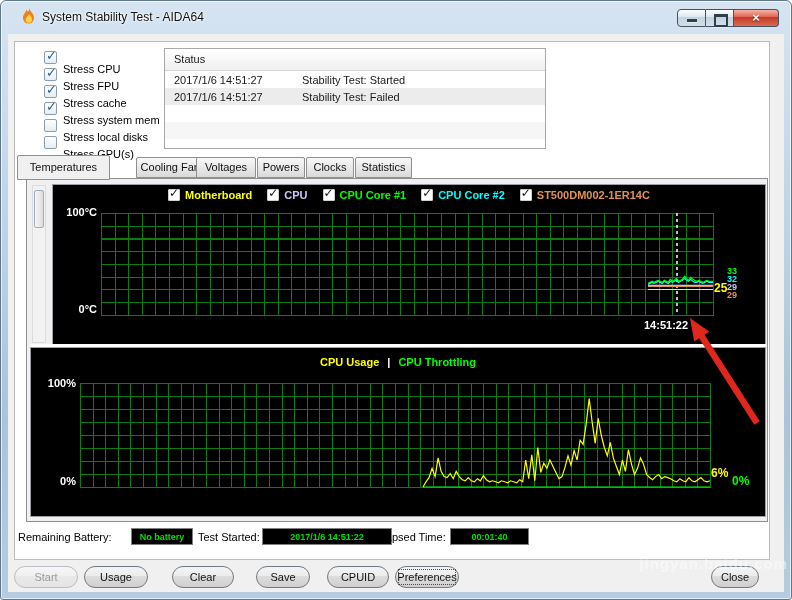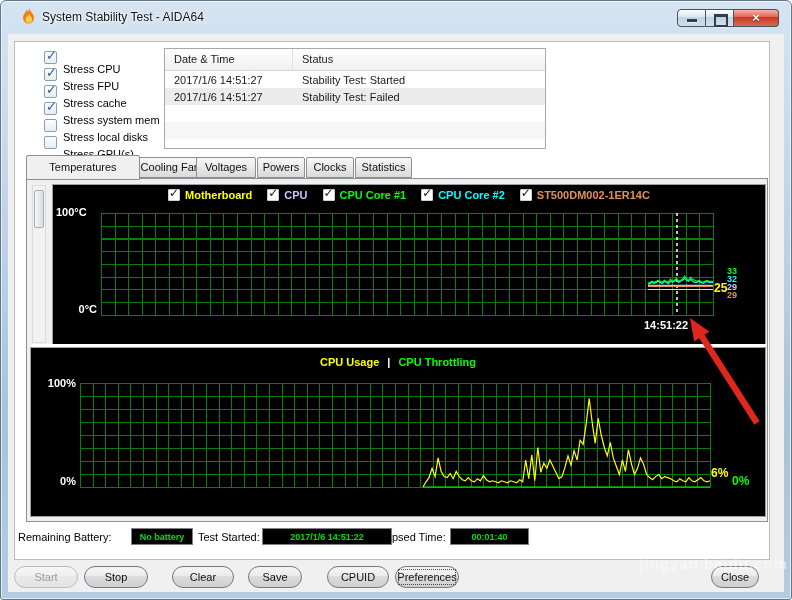--- a/index.html
+++ b/index.html
@@ -138,37 +138,36 @@
     <span class="tick">✓</span>
   </span>
 <span class="cb-label" style="left:63px;top:102px">Stress system mem</span>
 <span class="cb" style="left:44px;top:119px"></span>
 <span class="cb-label" style="left:63px;top:119px">Stress local disks</span>
 <span class="cb" style="left:44px;top:136px"></span>
 <span class="cb-label" style="left:63px;top:136px">Stress GPU(s)</span>
 
 <div class="tbl">
   <div class="tbl-h">
-    <div class="c1">Date &amp; Time</div>
     <div class="c2">Status</div>
   </div>
   <div class="tbl-r">
     <div class="c1">2017/1/6 14:51:27</div>
     <div class="c2">Stability Test: Started</div>
   </div>
   <div class="tbl-r sel">
     <div class="c1">2017/1/6 14:51:27</div>
     <div class="c2">Stability Test: Failed</div>
   </div>
   <div class="stripe"></div>
   <div class="stripe alt"></div>
   <div class="stripe"></div>
 </div>
 
-<div class="tab active" style="left:26px;width:114px">Temperatures</div>
+<div class="tab active" style="left:17px;width:93px">Temperatures</div>
 <div class="tab" style="left:136px;width:74px">Cooling Fans</div>
 <div class="tab" style="left:196px;width:60px">Voltages</div>
 <div class="tab" style="left:257px;width:48px">Powers</div>
 <div class="tab" style="left:306px;width:48px">Clocks</div>
 <div class="tab" style="left:355px;width:57px">Statistics</div>
 <div class="tabpage"></div>
 
 <div class="vscroll">
   <div class="vthumb"></div>
 </div>
@@ -211,21 +210,21 @@
 <svg class="chart-svg" id="temp-svg" width="714" height="161" viewBox="0 0 714 161">
   <line x1="625" y1="29" x2="625" y2="131" stroke="#ffffff" stroke-width="1.5" stroke-dasharray="3 3"></line>
   <g id="temp-series">
       <polyline points="596.0,105.5 661.0,105.5" fill="none" stroke="#ffff00" stroke-width="1.2"></polyline>
       <polyline points="596.0,101.4 661.0,101.4" fill="none" stroke="#c8c8ff" stroke-width="1.2"></polyline>
       <polyline points="596.0,102.4 661.0,102.4" fill="none" stroke="#e0905a" stroke-width="1.2"></polyline>
       <polyline points="596.0,100.4 598.0,99.4 600.1,98.4 602.1,99.4 604.1,98.4 606.2,97.3 608.2,98.4 610.2,99.4 612.3,97.3 614.3,98.4 616.3,99.4 618.3,97.3 620.4,98.4 622.4,97.3 624.4,96.3 626.5,98.4 628.5,97.3 630.5,96.3 632.6,94.3 634.6,96.3 636.6,97.3 638.7,95.3 640.7,97.3 642.7,98.4 644.8,98.4 646.8,97.3 648.8,98.4 650.8,99.4 652.9,98.4 654.9,97.3 656.9,98.4 659.0,98.4 661.0,98.4" fill="none" stroke="#00ffff" stroke-width="1.2"></polyline>
       <polyline points="596.0,99.4 598.0,98.4 600.1,97.3 602.1,98.4 604.1,97.3 606.2,96.3 608.2,97.3 610.2,98.4 612.3,96.3 614.3,97.3 616.3,98.4 618.3,95.3 620.4,97.3 622.4,96.3 624.4,94.3 626.5,97.3 628.5,96.3 630.5,95.3 632.6,92.2 634.6,94.3 636.6,96.3 638.7,93.3 640.7,95.3 642.7,96.3 644.8,97.3 646.8,96.3 648.8,97.3 650.8,98.4 652.9,97.3 654.9,96.3 656.9,97.3 659.0,97.3 661.0,97.3" fill="none" stroke="#00ff00" stroke-width="1.2"></polyline>
     </g>
 </svg>
-<span class="axis-label" style="left:56px;top:206px;width:41px;text-align:left">100°C</span>
+<span class="axis-label" style="left:56px;top:206px;width:41px;text-align:right">100°C</span>
 <span class="axis-label" style="left:56px;top:303px;width:41px;text-align:right">0°C</span>
 <span class="axis-label" style="left:644px;top:319px">14:51:22</span>
 <span class="cur" style="left: 714px; top: 281px; font-size: 12px; color: rgb(255, 255, 0);">25</span>
 <span class="cur" style="left: 727px; top: 266px; font-size: 9px; color: rgb(0, 255, 0);">33</span>
 <span class="cur" style="left: 727px; top: 274px; font-size: 9px; color: rgb(0, 255, 255);">32</span>
 <span class="cur" style="left: 727px; top: 282px; font-size: 9px; color: rgb(200, 200, 255);">29</span>
 <span class="cur" style="left: 727px; top: 290px; font-size: 9px; color: rgb(224, 144, 90);">29</span>
 
 <div class="sep-white"></div>
 
@@ -249,23 +248,23 @@
 <span class="cur" style="left: 732px; top: 474px; font-size: 12px; color: rgb(0, 255, 0);">0%</span>
 
 <span class="stat-label" style="left:18px;top:531px">Remaining Battery:</span>
 <div class="lcd" style="left: 131px; top: 528px; width: 62px; color: rgb(0, 224, 0);">No battery</div>
 <span class="stat-label" style="left:198px;top:531px">Test Started:</span>
 <div class="lcd" style="left: 262px; top: 528px; width: 130px; color: rgb(0, 224, 0);">2017/1/6 14:51:22</div>
 <span class="stat-label" style="left:376px;top:531px">Elapsed Time:</span>
 <div class="lcd" style="left: 450px; top: 528px; width: 79px; color: rgb(0, 224, 0);">00:01:40</div>
 
 <div class="btn disabled" style="left:14px;width:64px">Start</div>
-<div class="btn" style="left:84px;width:64px">Stop</div>
+<div class="btn" style="left:84px;width:64px">Usage</div>
 <div class="btn" style="left:172px;width:62px">Clear</div>
-<div class="btn" style="left:248px;width:54px">Save</div>
+<div class="btn" style="left:256px;width:54px">Save</div>
 <div class="btn" style="left:327px;width:62px">CPUID</div>
 <div class="btn focused" style="left:395px;width:64px">Preferences</div>
 <div class="btn" style="left:711px;width:48px">Close</div>
 
 <svg id="arrow-svg" width="792" height="600" viewBox="0 0 792 600">
   <polygon points="690,318 709.4,331.7 704.5,334.8 759.7,421.3 754.3,424.7 699.1,338.2 694.2,341.4" fill="#e0271c"></polygon>
 </svg>
 
 <div class="watermark">
   <div class="wm-row">

